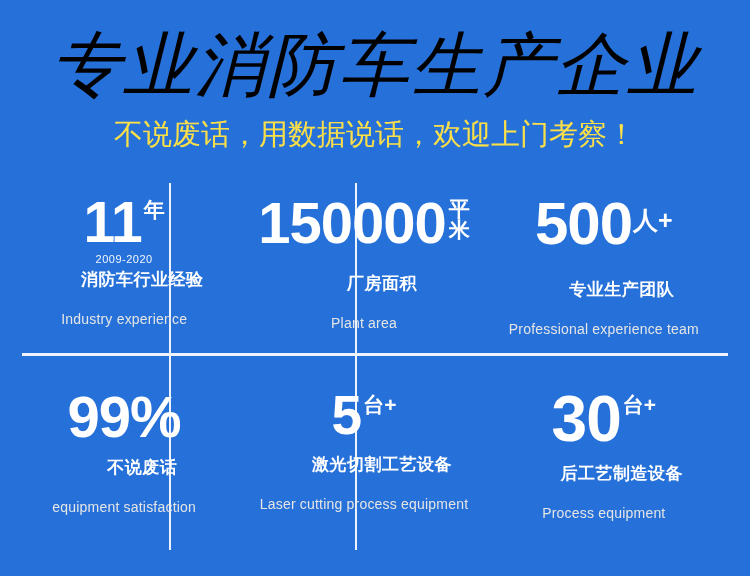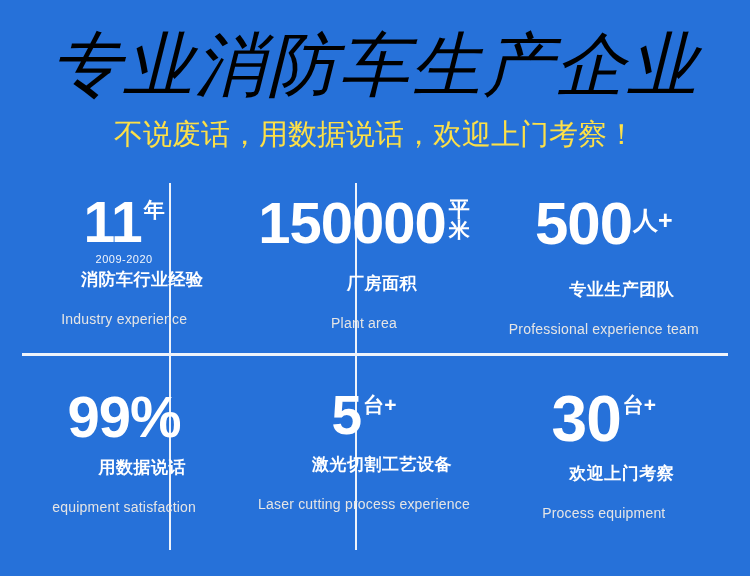--- a/index.html
+++ b/index.html
@@ -217,36 +217,36 @@
         <span class="unit">人+</span>
       </div>
       <div class="label-cn">专业生产团队</div>
       <div class="label-en">Professional experience team</div>
     </div>
 
     <div class="cell row2 c-sat">
       <div class="num-row">
         <span class="num">99%</span>
       </div>
-      <div class="label-cn">用数据说话</div>
+      <div class="label-cn">不说废话</div>
       <div class="label-en">equipment satisfaction</div>
     </div>
 
     <div class="cell row2 c-laser">
       <div class="num-row">
         <span class="num">5</span>
         <span class="unit">台+</span>
       </div>
       <div class="label-cn">激光切割工艺设备</div>
-      <div class="label-en">Laser cutting process experience</div>
+      <div class="label-en">Laser cutting process equipment</div>
     </div>
 
     <div class="cell row2 c-proc">
       <div class="num-row">
         <span class="num">30</span>
         <span class="unit">台+</span>
       </div>
-      <div class="label-cn">欢迎上门考察</div>
+      <div class="label-cn">后工艺制造设备</div>
       <div class="label-en">Process equipment</div>
     </div>
 
   </div>
 </div>
 
 </body></html>

